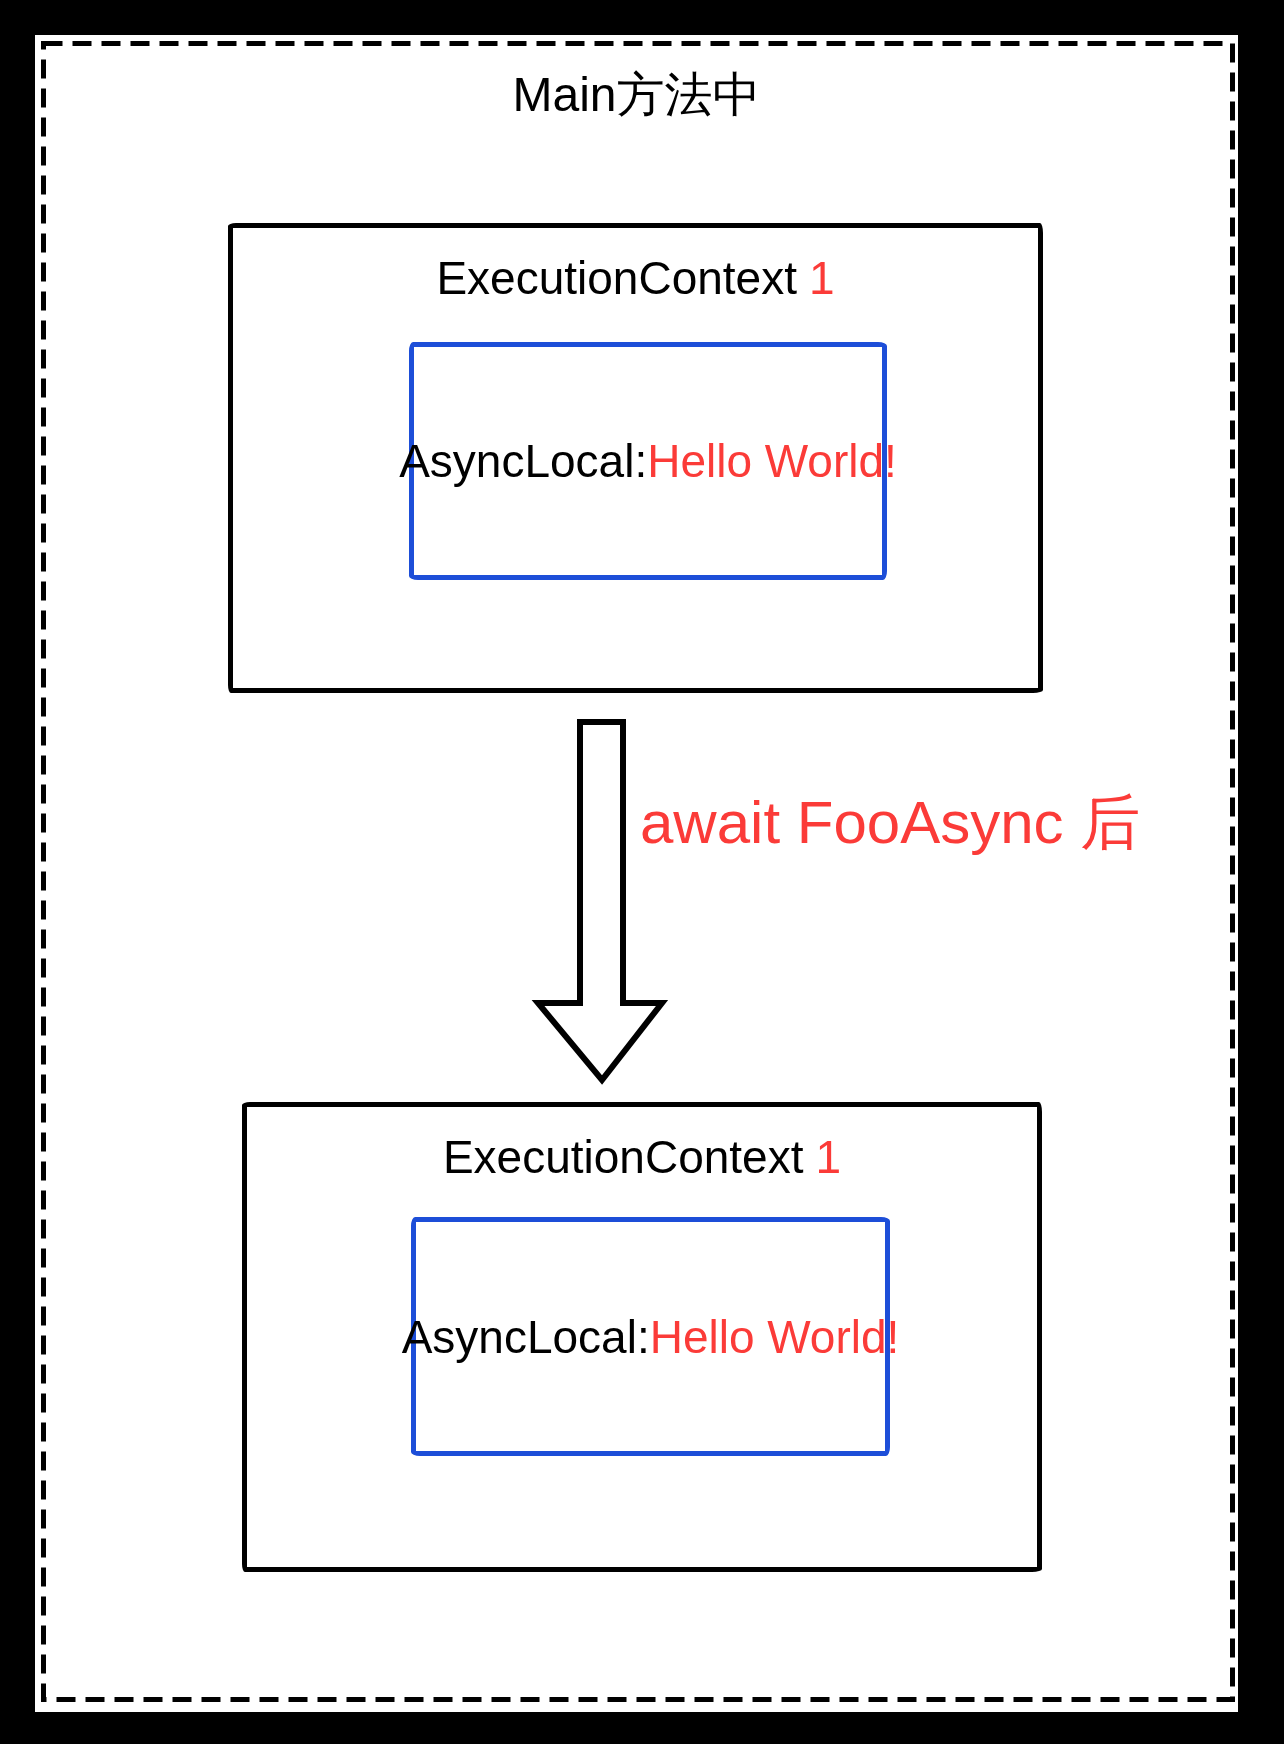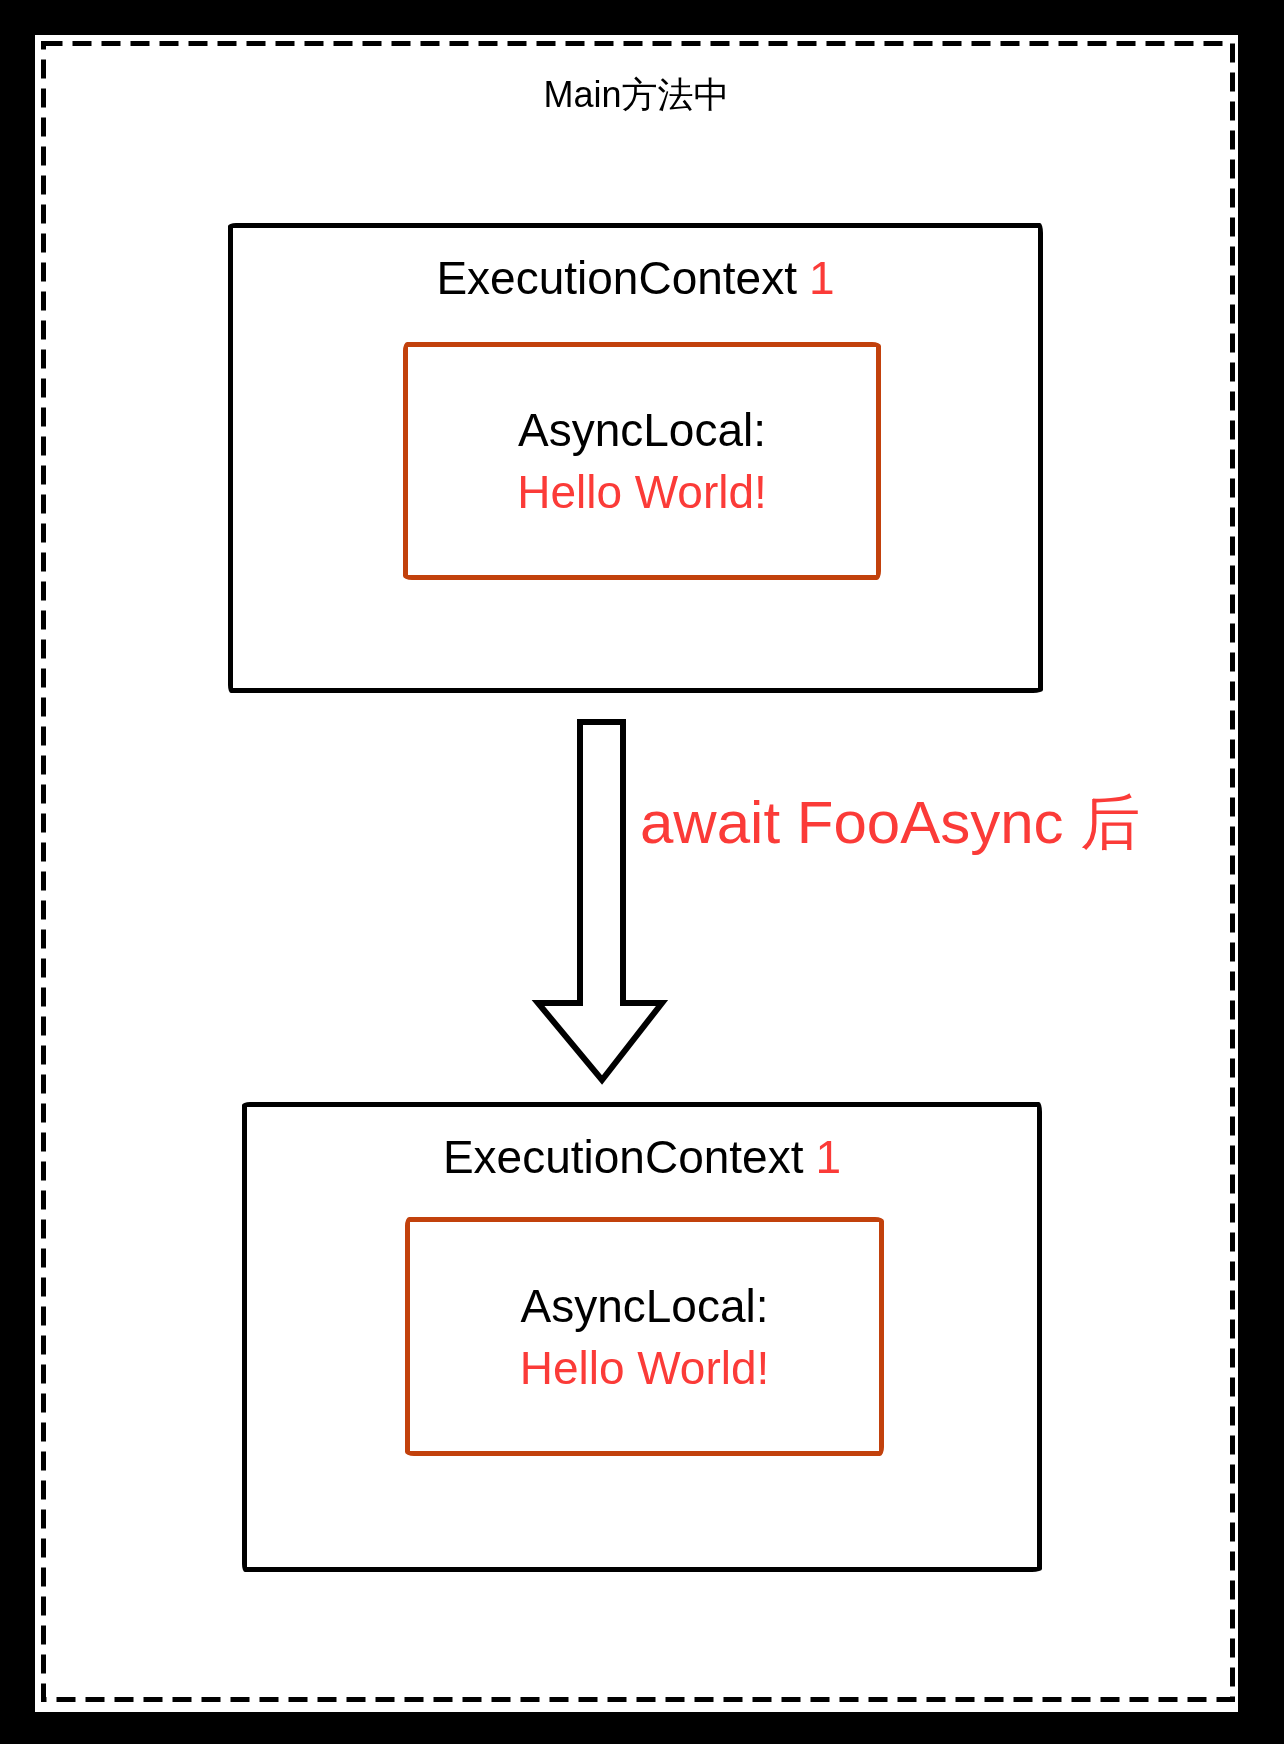--- a/index.html
+++ b/index.html
@@ -31,21 +31,21 @@
     height: 1677px;
     pointer-events: none;
   }
 
   .page-title {
     position: absolute;
     left: 0;
     top: 32px;
     width: 100%;
     text-align: center;
-    font-size: 36px;
+    font-size: 48px;
     line-height: 56px;
     color: #000000;
     white-space: nowrap;
   }
 
   .ctx-box {
     position: absolute;
     background: #ffffff;
     border: 5px solid #000000;
     
@@ -63,27 +63,28 @@
     text-align: center;
     font-size: 46px;
     line-height: 56px;
     white-space: nowrap;
   }
   .ctx-label .num { margin-left: 12px; }
 
   .inner-box {
     position: absolute;
     background: #ffffff;
-    border: 5px solid #c2410c;
+    border: 5px solid #1d4ed8;
     border-radius: 4px 9px 4px 9px / 9px 4px 9px 4px;
     display: flex;
-    flex-direction: column;
+    flex-direction: row;
     align-items: center;
     justify-content: center;
     text-align: center;
+    margin-left: 6px;
   }
   .box1 .inner-box { left: 170px; top: 114px; width: 478px; height: 238px; }
   .box2 .inner-box { left: 158px; top: 110px; width: 479px; height: 239px; }
 
   .inner-line {
     font-size: 46px;
     line-height: 62px;
     white-space: nowrap;
   }
 

